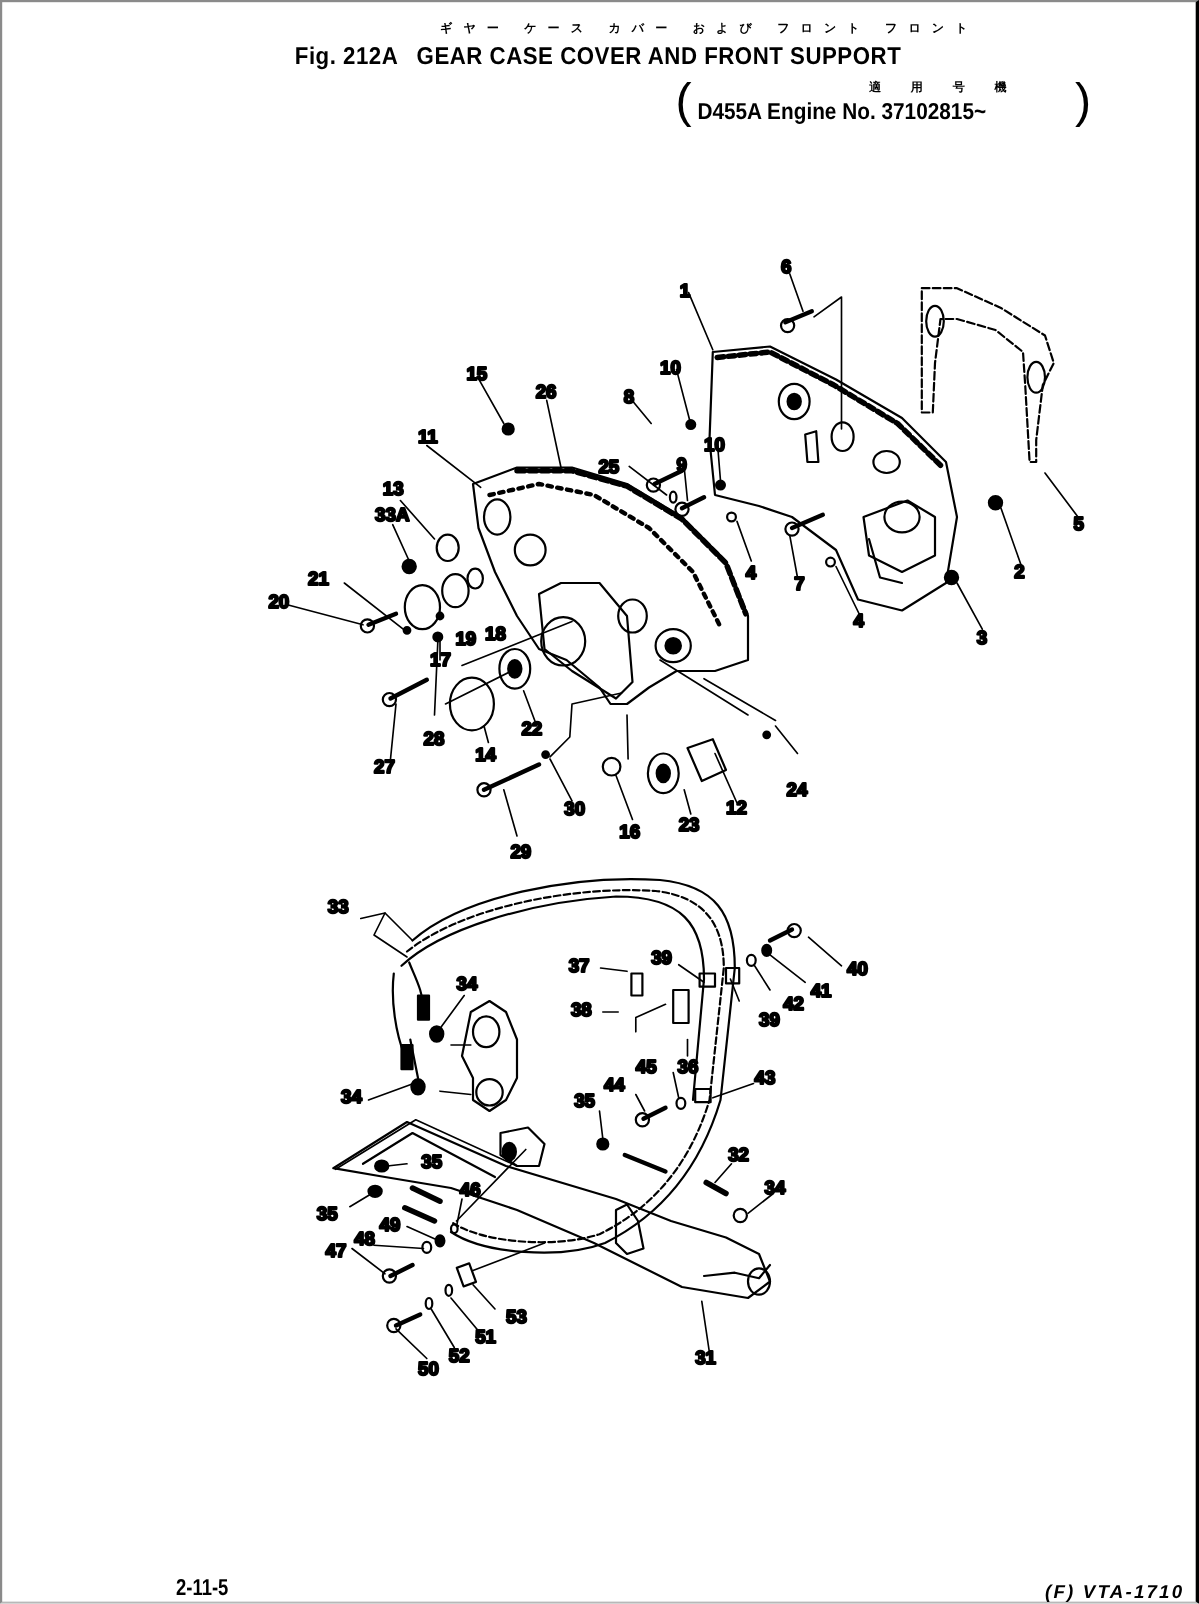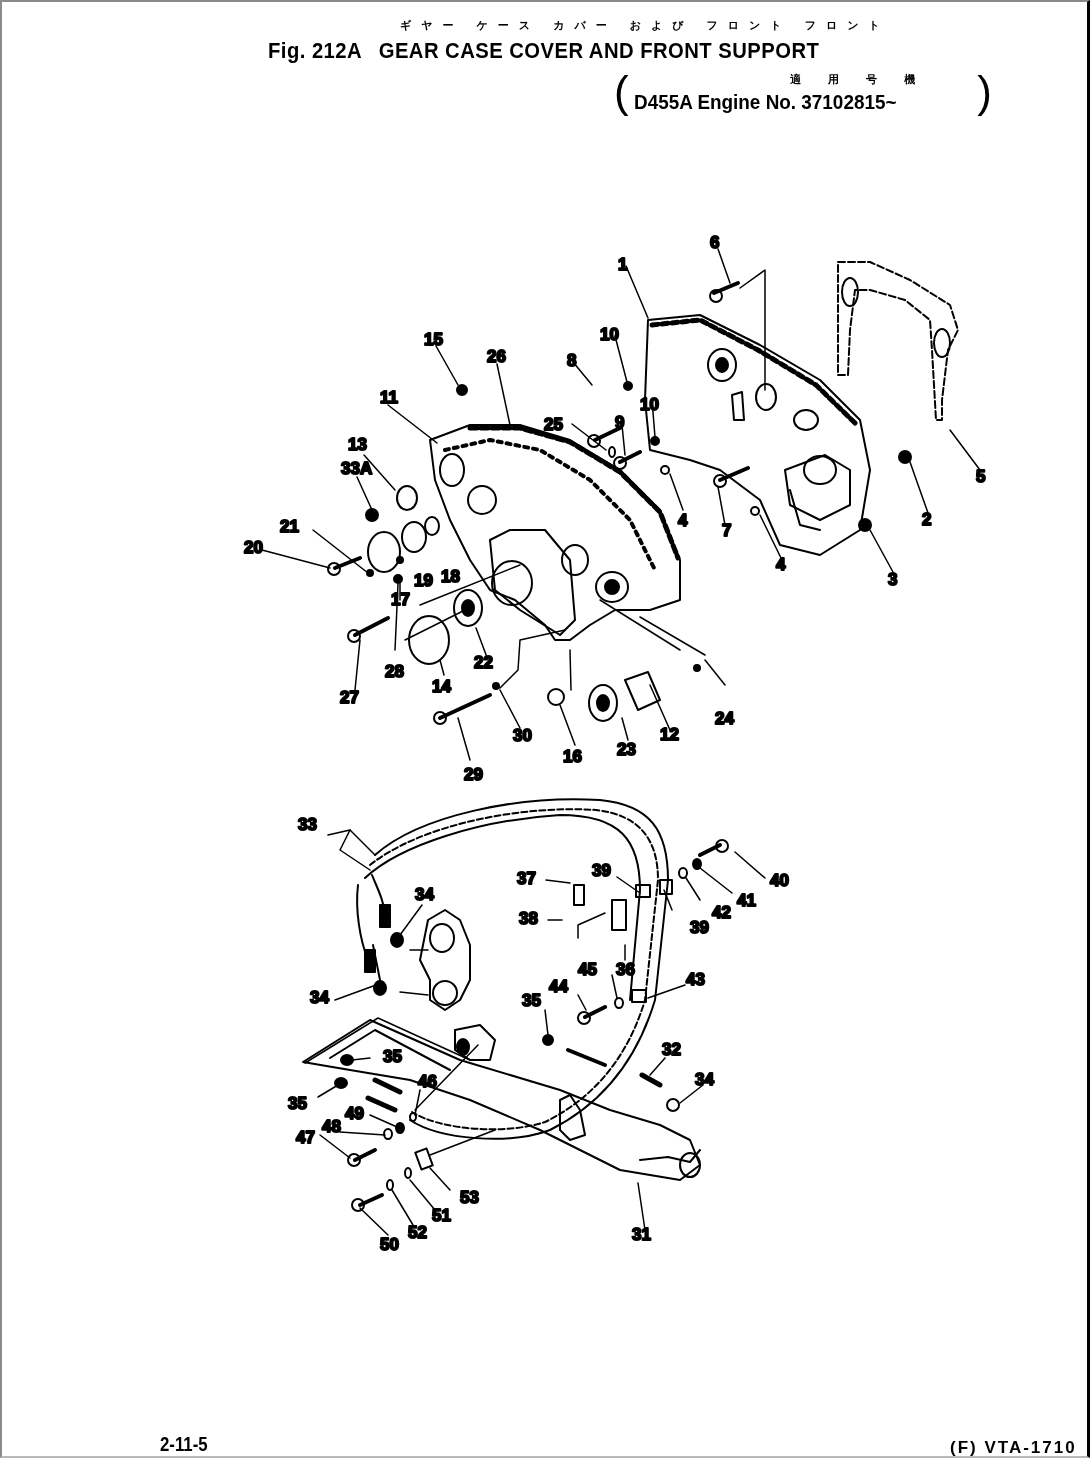--- a/index.html
+++ b/index.html
@@ -14,21 +14,21 @@
   .title .fig { margin-right: 18px; }
   .sub { position: absolute; left: 608px; top: 70px; width: 390px; height: 50px; }
   .sub .paren-l, .sub .paren-r { position: absolute; top: 0; font-size: 44px; font-weight: normal; line-height: 44px; }
   .sub .paren-l { left: 6px; } .sub .paren-r { right: 6px; }
   .sub .kanji { position: absolute; left: 170px; top: 2px; font-size: 11px; letter-spacing: 12px; font-weight: bold; margin-left: 12px; }
   .sub .line { position: absolute; left: 26px; top: 20px; font-size: 21px; font-weight: bold; white-space: nowrap;
                transform: scaleX(0.9); transform-origin: left top; }
   svg.drawing { position: absolute; left: 0; top: 0; }
   .callout { font-family: "Liberation Sans", sans-serif; font-size: 17px; font-weight: bold; fill: #000; }
   .footer-left { position: absolute; left: 160px; top: 1432px; font-size: 21px; font-weight: bold; transform: scaleX(0.8); transform-origin: left top; }
-  .footer-right { position: absolute; left: 950px; top: 1438px; font-size: 17px; font-weight: bold; letter-spacing: 2px; white-space: nowrap; }
+  .footer-right { position: absolute; left: 950px; top: 1438px; font-size: 17px; font-weight: bold; letter-spacing: 2px; white-space: nowrap; font-style: italic; }
 </style>
 </head>
 <body>
 
 <div class="frame"></div>
 
 <div class="jp" style="left:400px;top:18px;">ギヤー ケース カバー および フロント フロント</div>
 
 <div class="title">
   <span class="fig">Fig. 212A</span><span>GEAR CASE COVER AND FRONT SUPPORT</span>

